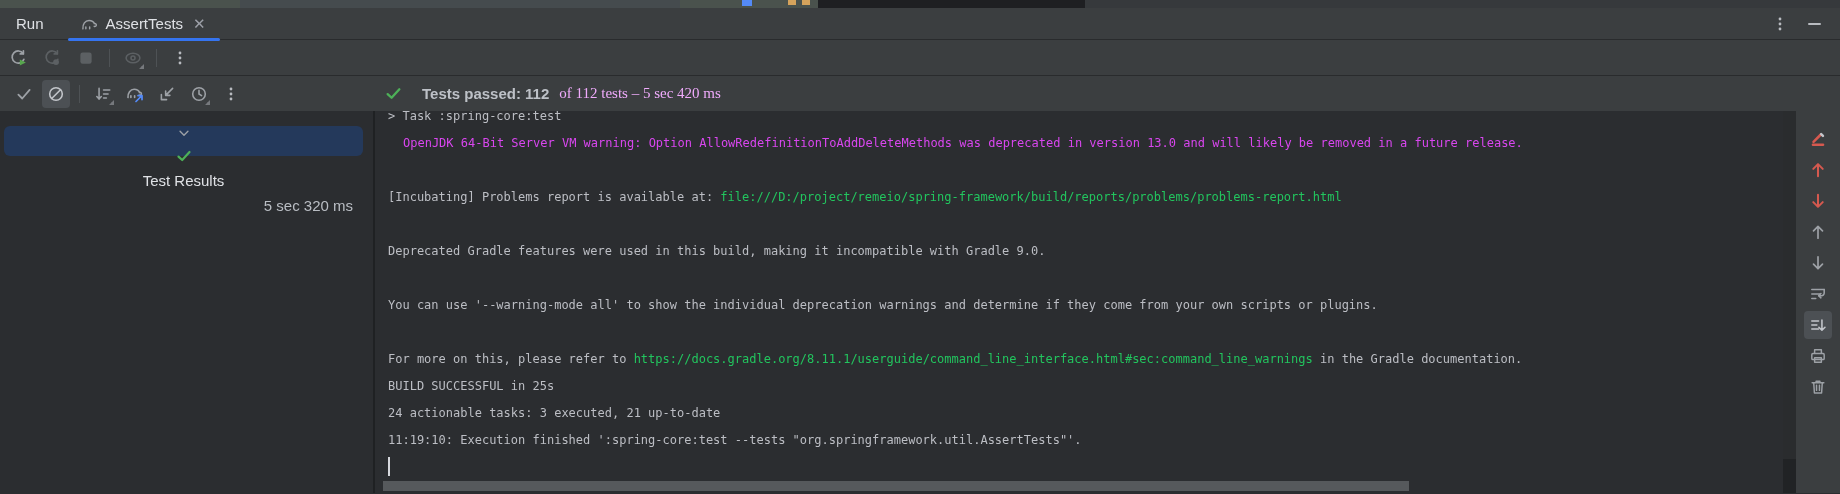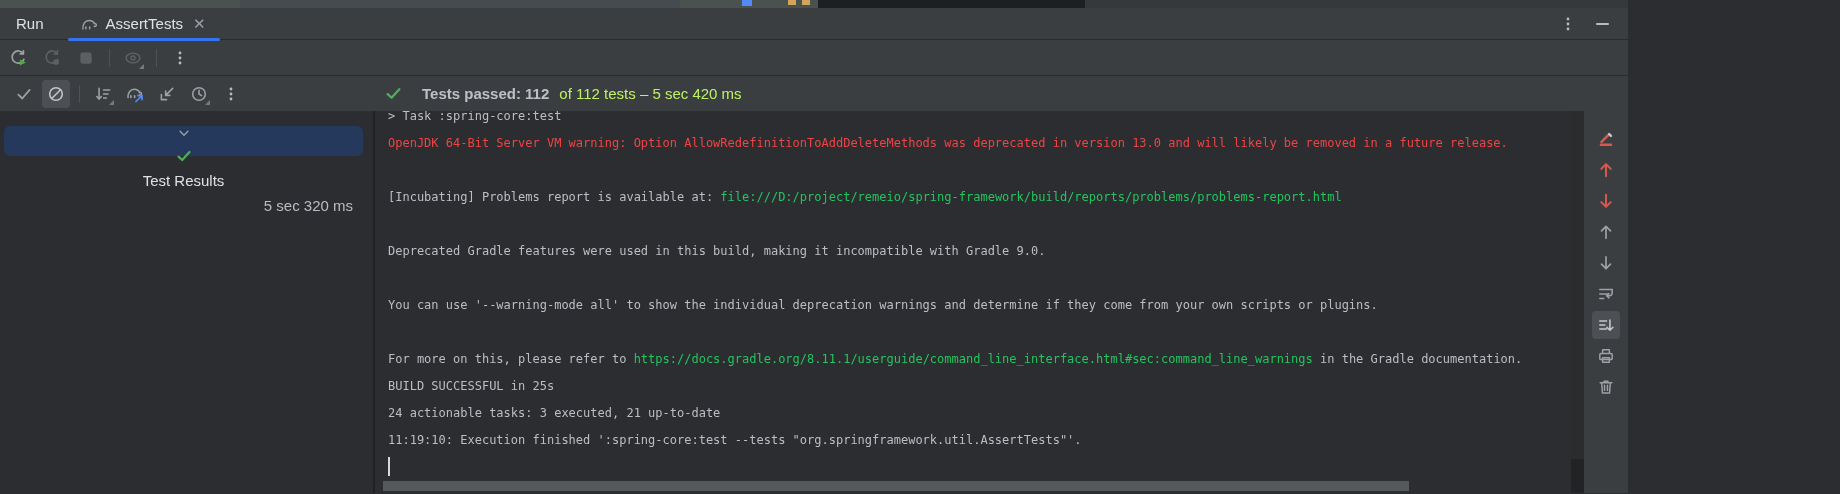--- a/index.html
+++ b/index.html
@@ -1,17 +1,17 @@
 <!DOCTYPE html>
 <html><head>
 <meta charset="utf-8">
 <style>
   * { margin:0; padding:0; box-sizing:border-box; }
   html,body { width:1840px; height:494px; overflow:hidden; background:#2b2d30; }
-  .app { position:relative; width:1628px; height:494px;
+  .app { position:relative; width:1840px; height:494px;
          font-family:"Liberation Sans", sans-serif; color:#dfe1e5; font-size:15px; }
 
   
   .top-clip { position:relative; height:8px; background:#1e1f22; overflow:hidden; }
   .top-clip .band-a { position:absolute; left:0; top:0; width:818px; height:8px; background:#4a524d; }
   .top-clip .band-b { position:absolute; left:240px; top:0; width:440px; height:8px; background:#454b4e; }
   .top-clip .mark-blue   { position:absolute; left:742px; top:0; width:10px; height:6px; background:#548af7; }
   .top-clip .mark-orange1{ position:absolute; left:788px; top:0; width:8px;  height:5px; background:#d5a35c; }
   .top-clip .mark-orange2{ position:absolute; left:802px; top:0; width:8px;  height:5px; background:#d5a35c; }
   .top-clip .band-right  { position:absolute; left:1085px; top:0; width:755px; height:8px; background:#36393c; }
@@ -36,39 +36,39 @@
   .tbtn + .tbtn { margin-left:6px; }
   .tbtn.toggled { background:#4c5054; }
   .sep { width:1px; height:18px; background:#4e5255; margin:0 9px; flex:0 0 auto; }
 
   .strip2 { height:35px; background:#3b3e40; display:flex; align-items:center; }
   .strip2-left { width:375px; flex:0 0 auto; display:flex; align-items:center; padding-left:10px; }
   .strip2-left .tbtn + .tbtn { margin-left:4px; }
 
   .summary { display:flex; align-items:center; gap:10px; margin-left:10px; white-space:nowrap; }
   .summary .passed { color:#bdc1c7; font-weight:700;margin-left:10px; }
-  .summary .detail { color:#bef264; }
+  .summary .detail { color:#f0abfc;font-family:Liberation Serif, serif; }
 
   
   .main { display:flex; height:382px; }
   .tree-panel { width:375px; flex:0 0 auto; background:#2b2d30;
                 border-right:2px solid #1f2123; padding-top:15px; }
   .tree-row { height:30px; margin:0 10px 0 4px; border-radius:6px;
               display:flex; align-items:center; padding:0 10px; gap:8px; }
   .tree-row.selected { background:#24395b;flex-direction:column; }
   .tree-row .label { color:#dfe1e5; }
   .tree-row .duration { margin-left:auto; color:#b9bdc3; }
 
   .console { flex:1 1 auto; position:relative; overflow:hidden; background:#2b2d30;
              font-family:"DejaVu Sans Mono", monospace; font-size:12px;
              line-height:27px; color:#bcbec4; }
   .console-content { margin-top:-8px; padding-left:13px; white-space:pre; }
   .console-line { height:27px; }
   .seg-plain { color:#bcbec4; }
-  .seg-error { color:#ef4444; }
+  .seg-error { color:#d946ef;margin-left:15px; }
   .seg-link  { color:#22c55e; cursor:pointer; }
   .cursor { display:inline-block; width:2px; height:19px; background:#d6d8dd;
             vertical-align:middle; margin-top:-3px; }
   .hscrollbar { position:absolute; left:8px; bottom:2px; width:1026px; height:10px;
                 background:#56595c; }
 
   .vstrip { width:13px; flex:0 0 auto; background:#2a2c2e; position:relative; }
   .vstrip .bottom-notch { position:absolute; bottom:0; left:0; width:100%; height:34px; background:#212325; }
 
   .right-toolbar { width:44px; flex:0 0 auto; background:#3b3e40;

